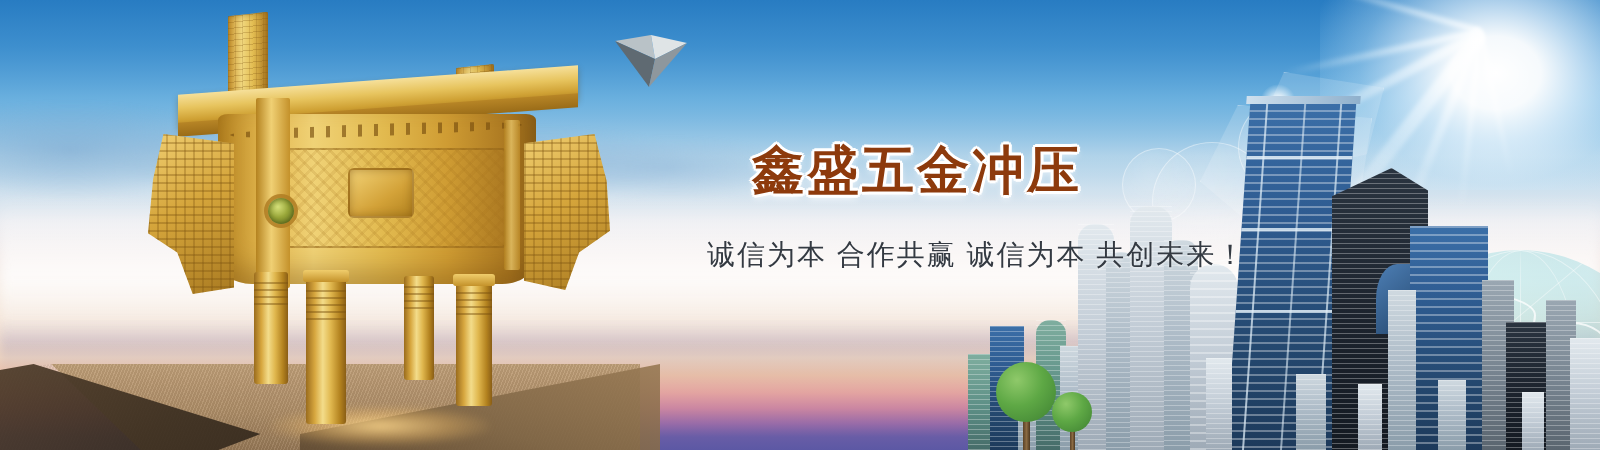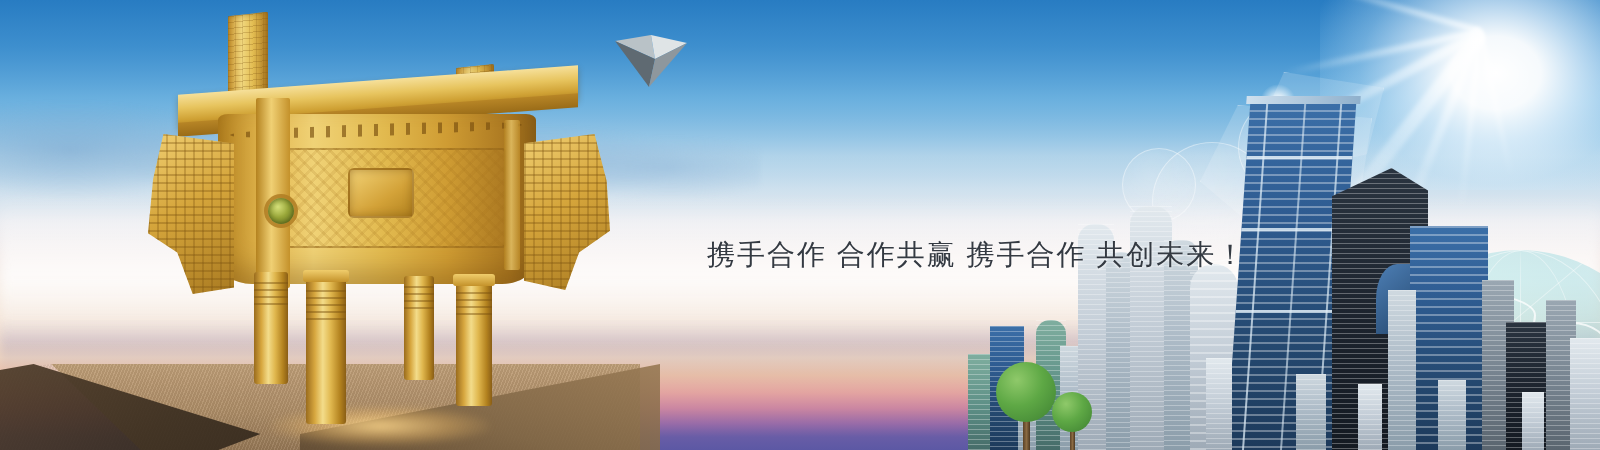--- a/index.html
+++ b/index.html
@@ -503,15 +503,16 @@
 
   <div id="pyramid">
     <svg width="72" height="52" viewBox="0 0 72 52">
       <polygon points="0,6 36,0 40,24" fill="#b9c2c7"></polygon>
       <polygon points="36,0 72,8 40,24" fill="#dfe4e6"></polygon>
       <polygon points="0,6 40,24 34,52" fill="#5f6a72"></polygon>
       <polygon points="72,8 40,24 34,52" fill="#8e979d"></polygon>
     </svg>
   </div>
 
-  <div id="subtitle">携手合作 合作共赢 携手合作 共创未来！</div>
+  <div id="title">鑫盛五金冲压</div>
+  <div id="subtitle">诚信为本 合作共赢 诚信为本 共创未来！</div>
 
 </div>
 
 </body></html>

